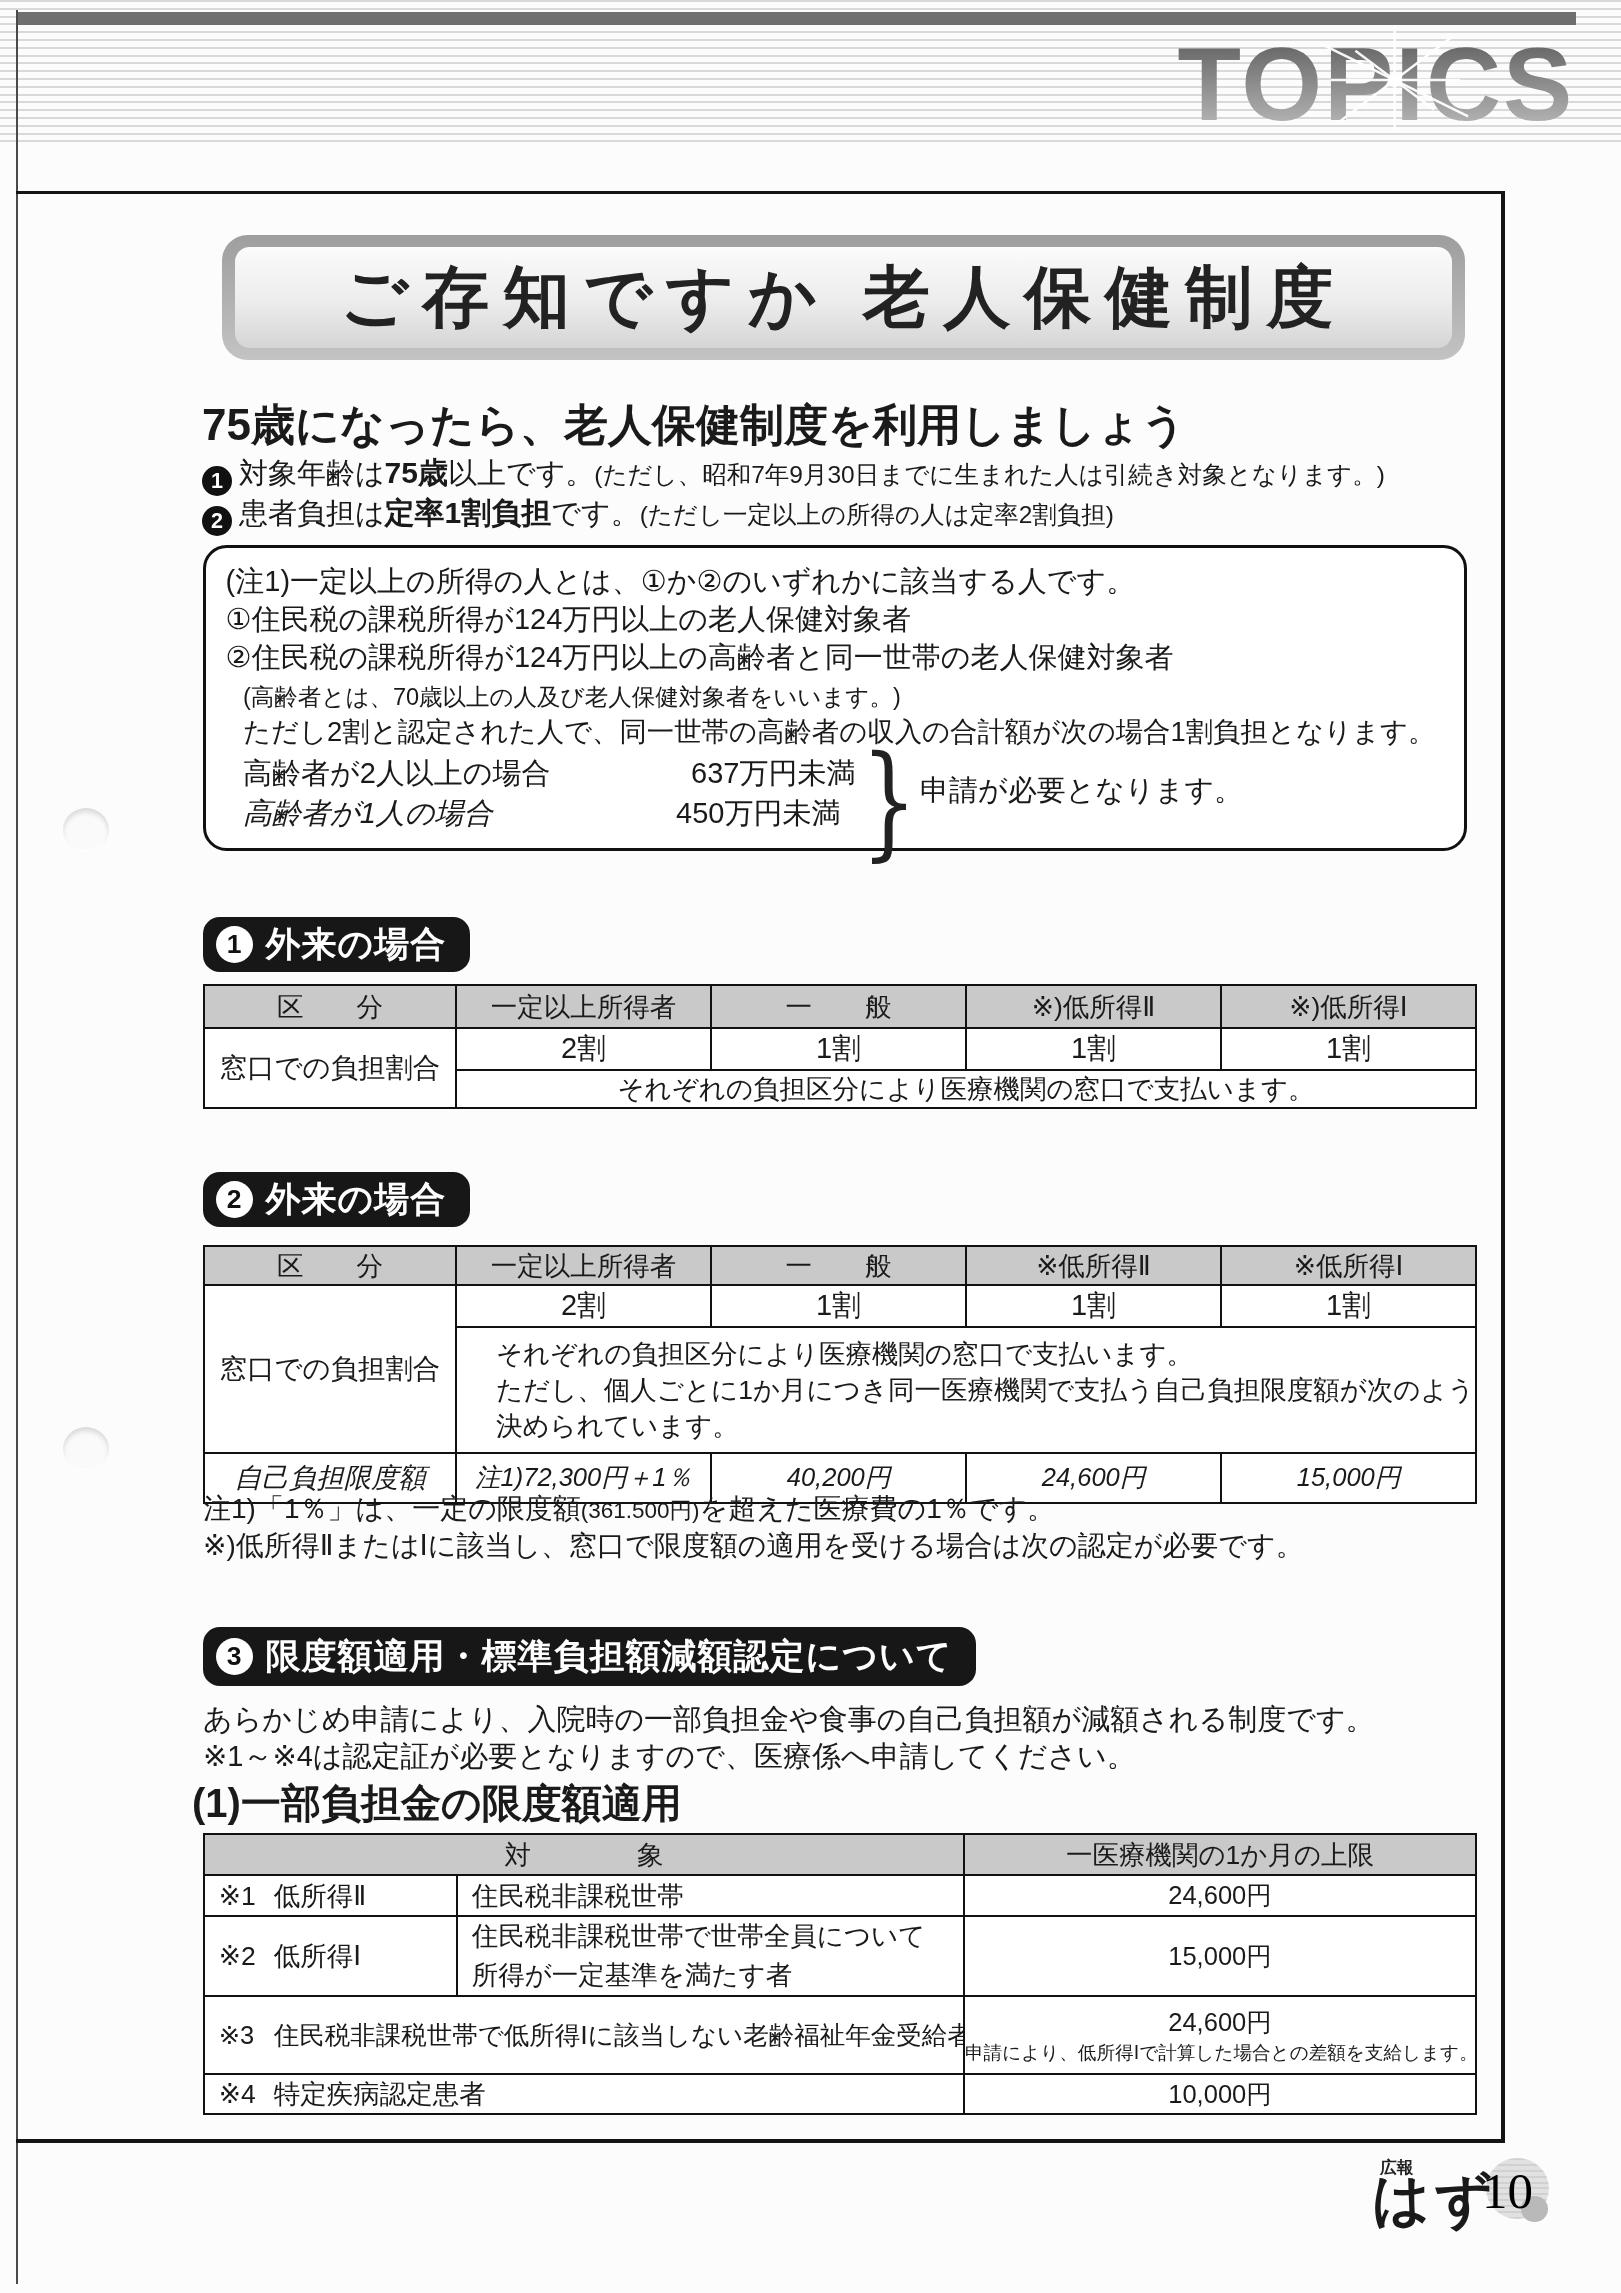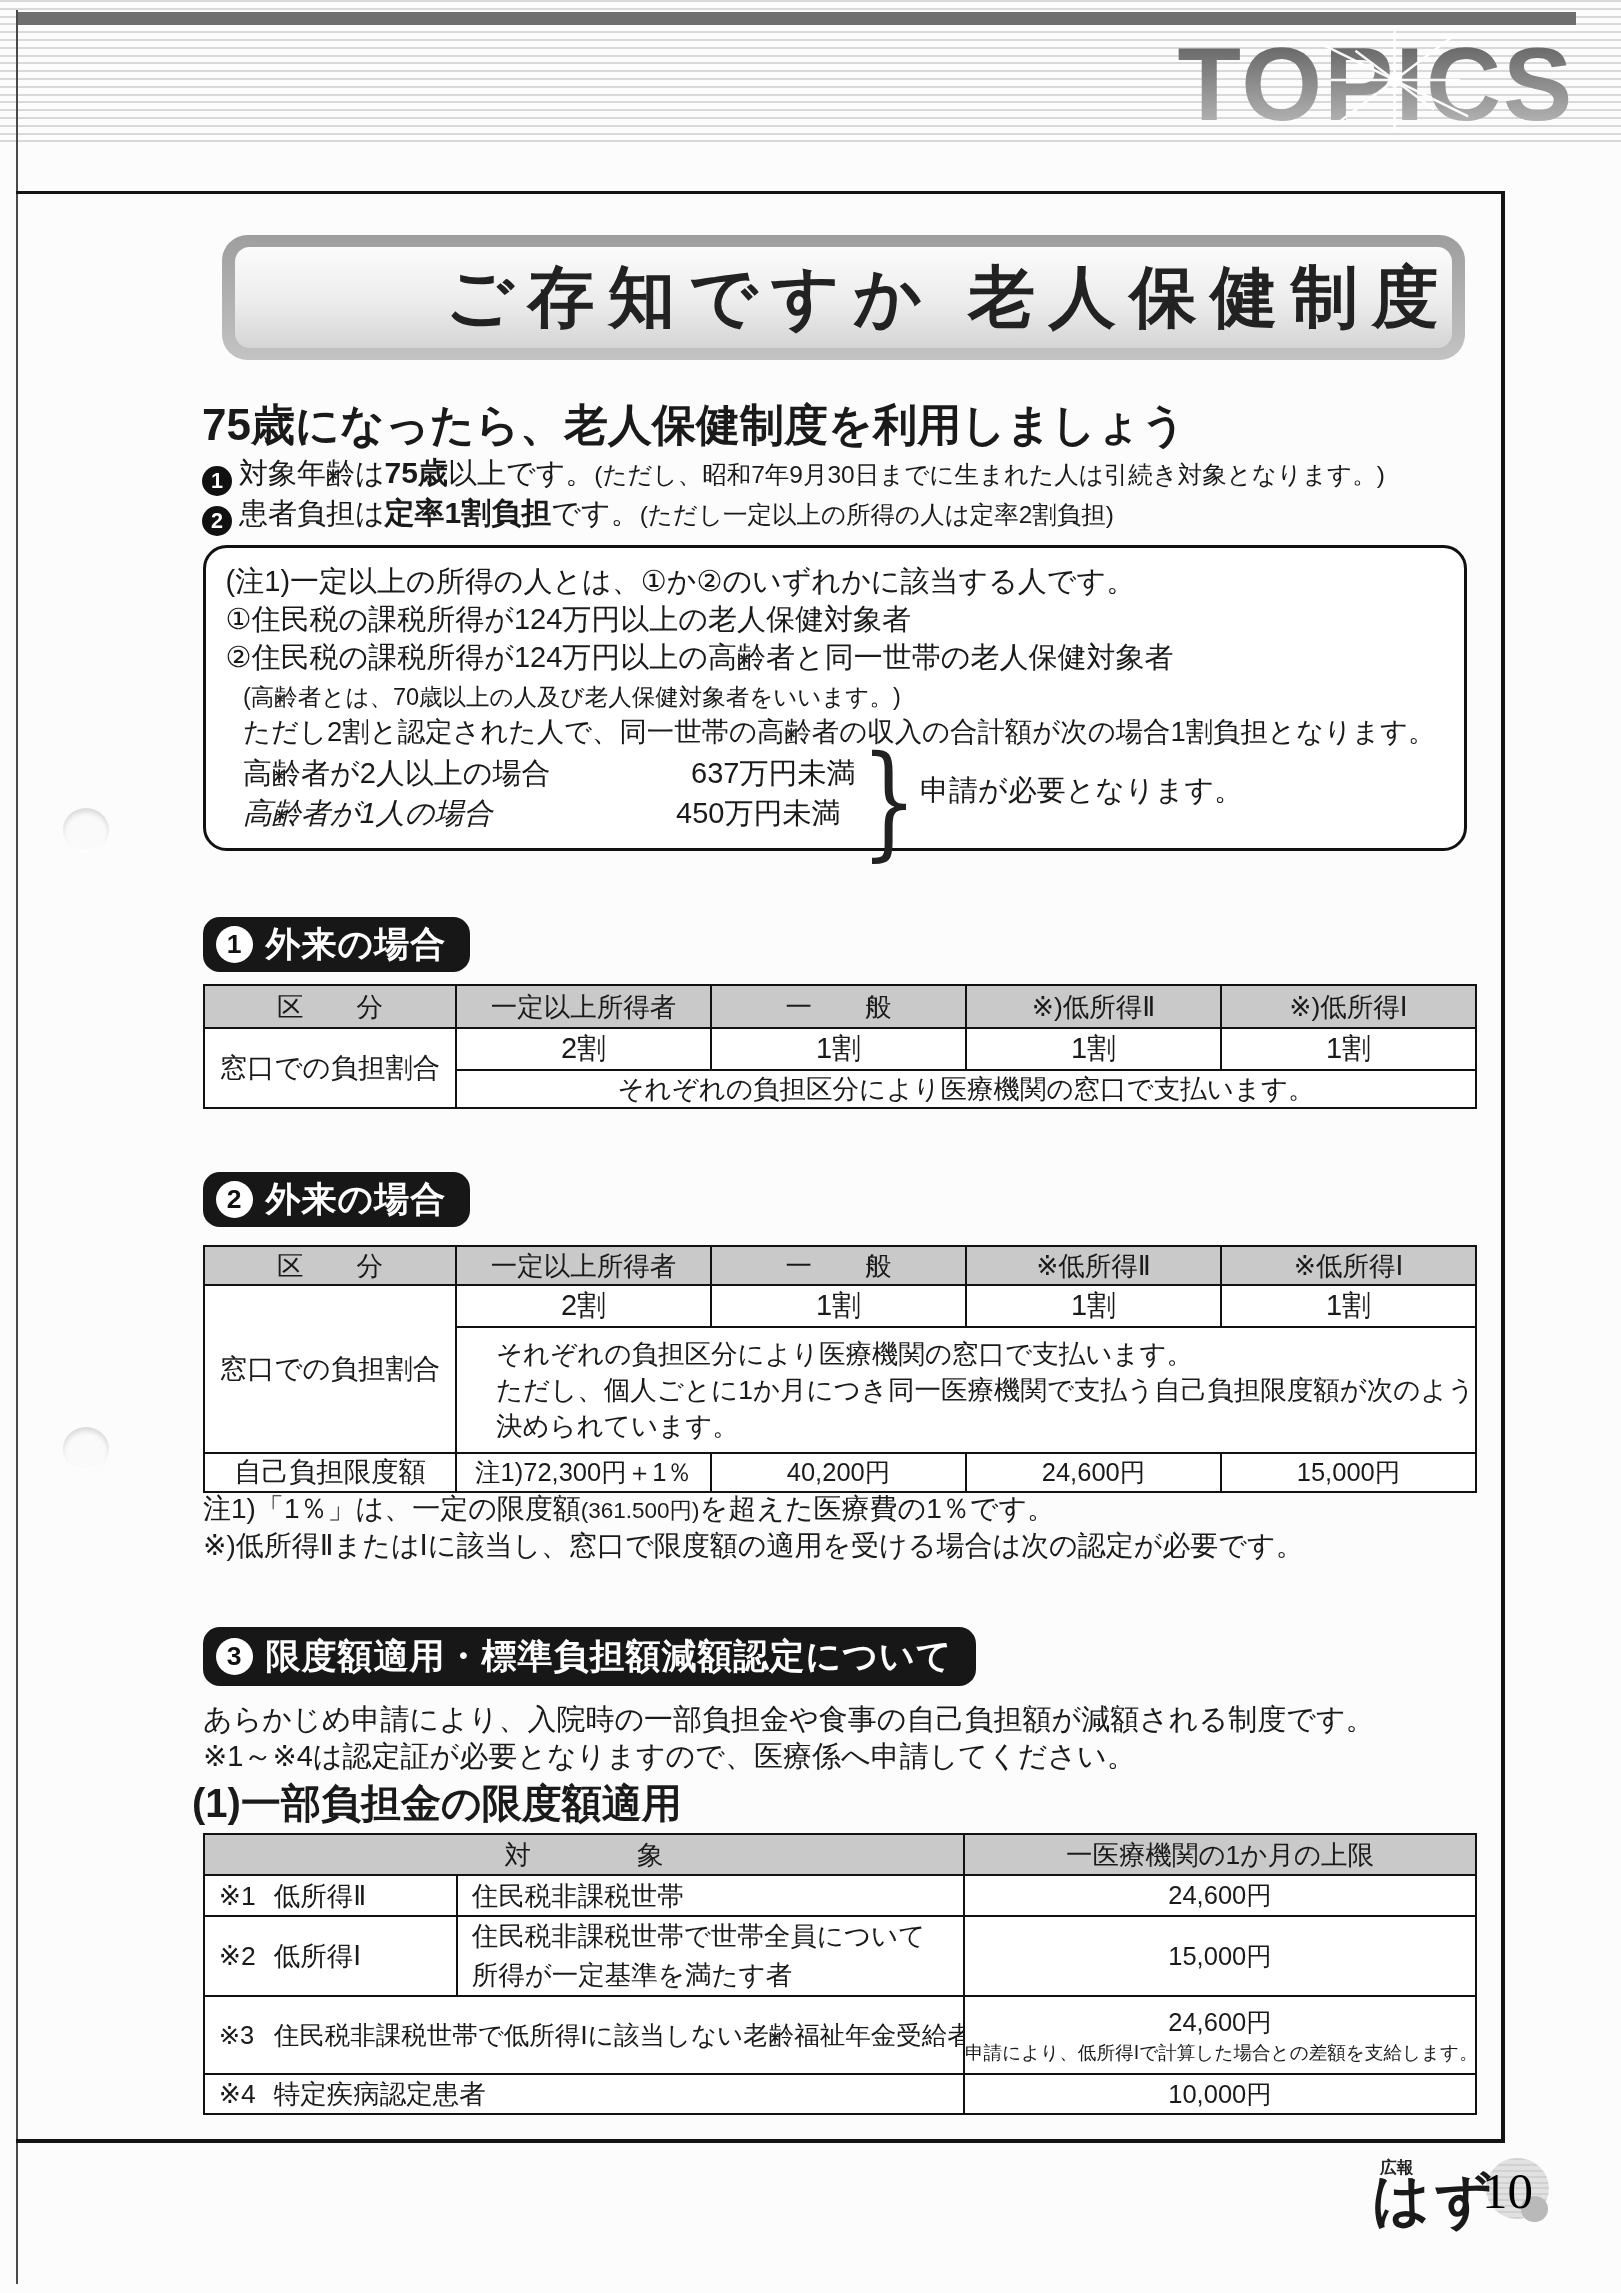--- a/index.html
+++ b/index.html
@@ -19,21 +19,21 @@
   .frame-right{left:1501px;top:191px;width:3.9px;height:1951px;background:#141414;}
   .frame-bottom{left:15.7px;top:2139px;width:1489px;height:3.9px;background:#141414;}
   .hole{width:46px;height:44px;border-radius:50%;background:#fafafa;
     box-shadow:inset 0 3.9px 4.9px rgba(0,0,0,0.13), inset 0 -2px 2px rgba(255,255,255,0.9);}
 
   
   .banner{left:222px;top:235px;width:1243px;height:125px;border-radius:25.5px;
     background:linear-gradient(180deg,#9e9e9e,#c3c3c3);}
   .banner-inner{position:absolute;left:12.7px;top:11.8px;right:12.7px;bottom:11.8px;border-radius:14.7px;
     background:linear-gradient(180deg,#fbfbfb 0%,#ececec 55%,#d5d5d5 100%);
-    display:flex;align-items:center;justify-content:flex-end;}
+    display:flex;align-items:center;justify-content:center;}
   .banner-title{font-size:67px;font-weight:bold;letter-spacing:13.7px;color:#222;white-space:nowrap;}
 
   .subtitle{left:202px;top:396px;font-size:44px;font-weight:bold;letter-spacing:0px;white-space:nowrap;}
 
   
   .bullet{left:202px;display:flex;align-items:baseline;white-space:nowrap;}
   .bnum{display:inline-flex;width:30px;height:30px;border-radius:50%;background:#111;color:#fff;
     align-items:center;justify-content:center;font-size:21.6px;font-weight:bold;margin-right:6.9px;
     position:relative;top:4.9px;flex:none;}
   .bt{font-size:29px;}
@@ -216,21 +216,21 @@
       <td class="rate">1割</td>
       <td class="rate">1割</td>
     </tr>
     <tr style="height:112px;">
       <td colspan="4" class="desc-cell">
         <div class="desc-line">それぞれの負担区分により医療機関の窓口で支払います。</div>
         <div class="desc-line">ただし、個人ごとに1か月につき同一医療機関で支払う自己負担限度額が次のように</div>
         <div class="desc-line">決められています。</div>
       </td>
     </tr>
-    <tr style="height:39px;">
+    <tr style="height:50px;font-style:italic;">
       <td class="cell-label">自己負担限度額</td>
       <td class="amount">注1)72,300円＋1％</td>
       <td class="amount">40,200円</td>
       <td class="amount">24,600円</td>
       <td class="amount">15,000円</td>
     </tr>
   </tbody>
     </table>
 
   <div class="abs plain29" style="left:203px;top:1490px;">

